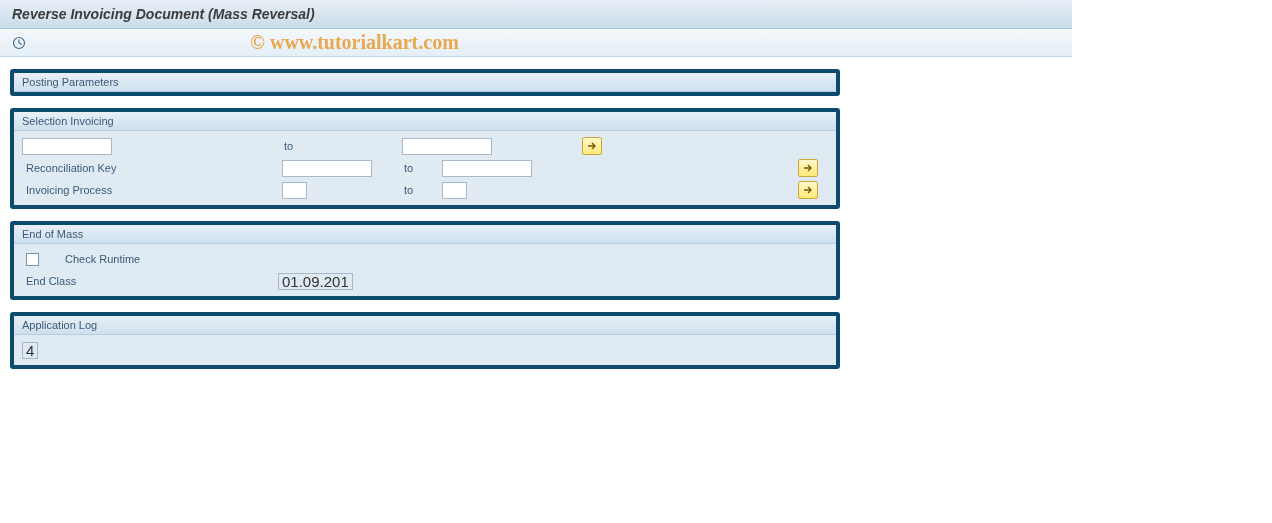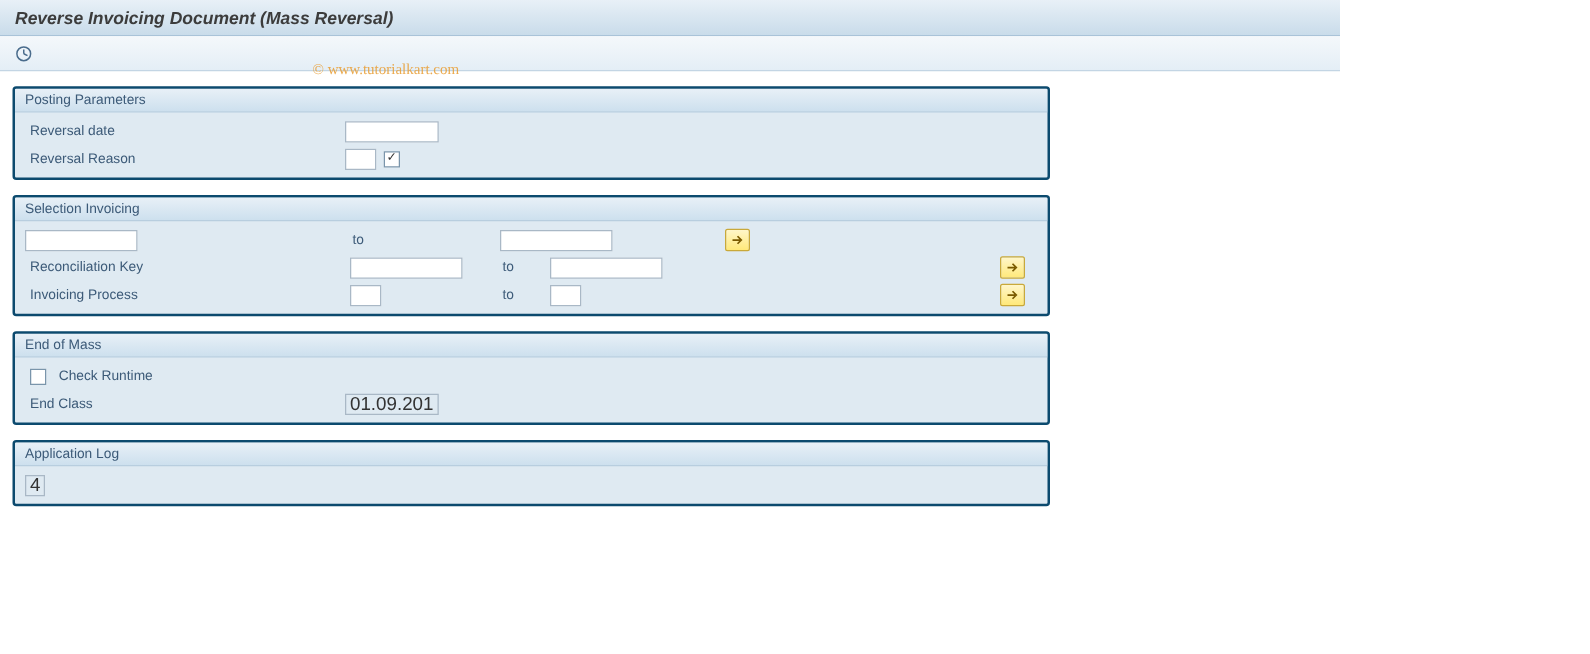--- a/index.html
+++ b/index.html
@@ -31,33 +31,34 @@
     position: relative;
   }
   .toolbar-icon {
     width: 18px; height: 18px;
     display:flex;align-items:center;justify-content:center;
     cursor:pointer;
   }
   .watermark {
     position: absolute;
     left: 250px;
-    top: 19px;
-    font-size: 12px;
+    top: 2px;
+    font-size: 20px;
     color: #e9a13b;
     font-family: Georgia, serif;
     opacity: 0.9;
     pointer-events: none;
+    font-weight: bold;
   }
   .content {
     padding: 12px 10px;
   }
   .group {
     width: 830px;
-    border: 2px solid #0c4a6e;
+    border: 4px solid #0c4a6e;
     border-radius: 3px;
     margin-bottom: 12px;
     background: #dfeaf2;
     overflow: hidden;
   }
   .group-header {
     background: linear-gradient(to bottom, #e8f0f7 0%, #cde0ee 100%);
     border-bottom: 1px solid #b8cedf;
     padding: 3px 8px;
     font-size: 11px;
@@ -111,21 +112,21 @@
     display:inline-flex;align-items:center;justify-content:center;
     vertical-align:middle;
   }
   .checkbox.checked::after{
     content:"✓"; font-size:10px; line-height:10px; color:#333;
   }
   .row-simple {
     display:flex; align-items:center; height:22px; padding:0 8px;
   }
   .row-simple .label { width: 256px; }
-  .check-row { display:flex;align-items:center;height:22px;padding:0 12px; gap:6px; }
+  .check-row { display:flex;align-items:center;height:22px;padding:0 12px; gap:22px; }
 </style>
 </head>
 <body>
 
 <div class="window">
 
   <div class="title-bar">
     <span>Reverse Invoicing Document (Mass Reversal)</span>
   </div>
 
@@ -137,31 +138,20 @@
         <line x1="7" y1="7" x2="10" y2="8.5" stroke="#4a6c8c" stroke-width="1.2"></line>
       </svg>
     </div>
     <div class="watermark">© www.tutorialkart.com</div>
   </div>
 
   <div class="content">
 
     <div class="group">
       <div class="group-header">Posting Parameters</div>
-      <div class="group-body">
-        <div class="row-simple">
-          <span class="label">Reversal date</span>
-          <input class="text-field medium" value="" style="">
-        </div>
-        <div class="row-simple">
-          <span class="label">Reversal Reason</span>
-          <input class="text-field" style="width: 25px;" value="">
-          <span class="checkbox checked" style="margin-left:6px"></span>
-        </div>
-      </div>
     </div>
 
     <div class="group">
       <div class="group-header">Selection Invoicing</div>
       <div class="group-body">
 
         <div class="row">
           <input class="text-field" value="" style="">
           <span class="to-label">to</span>
           <input class="text-field" value="" style="">

